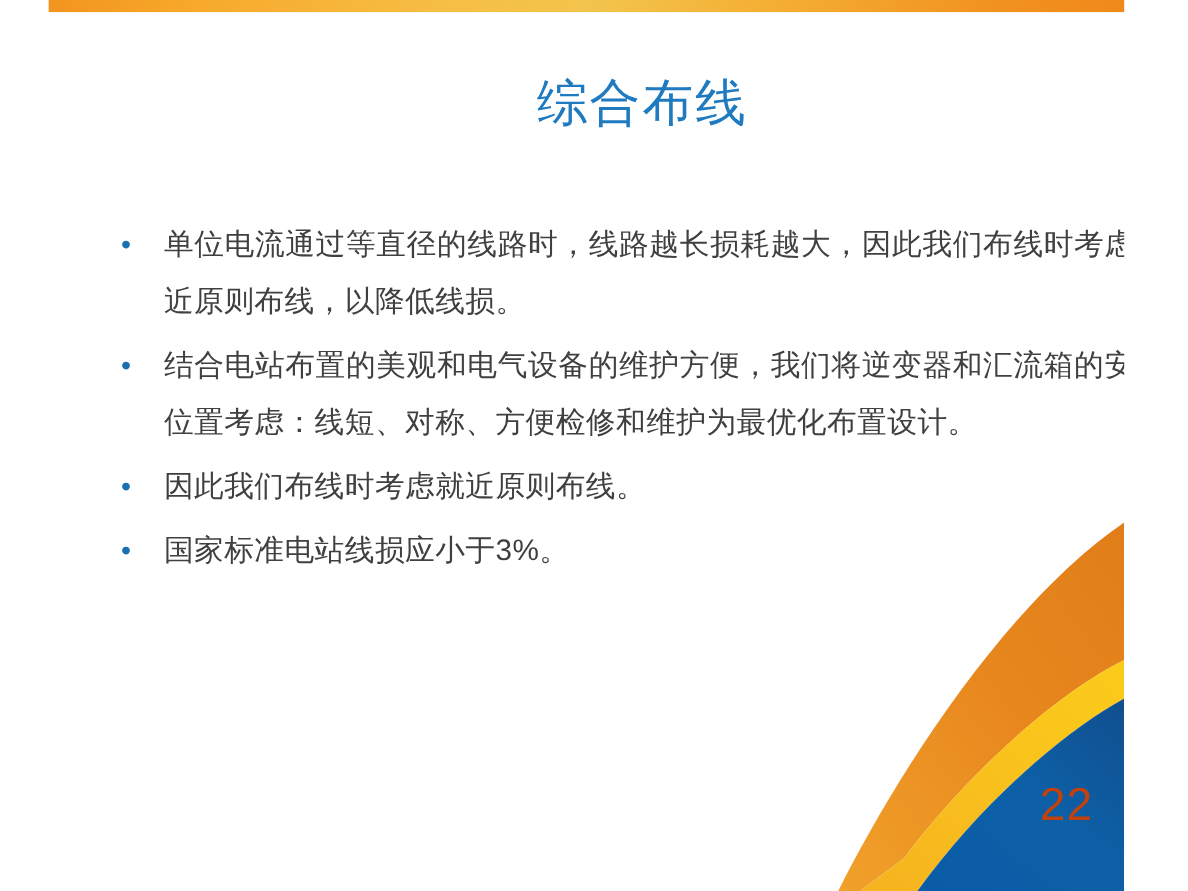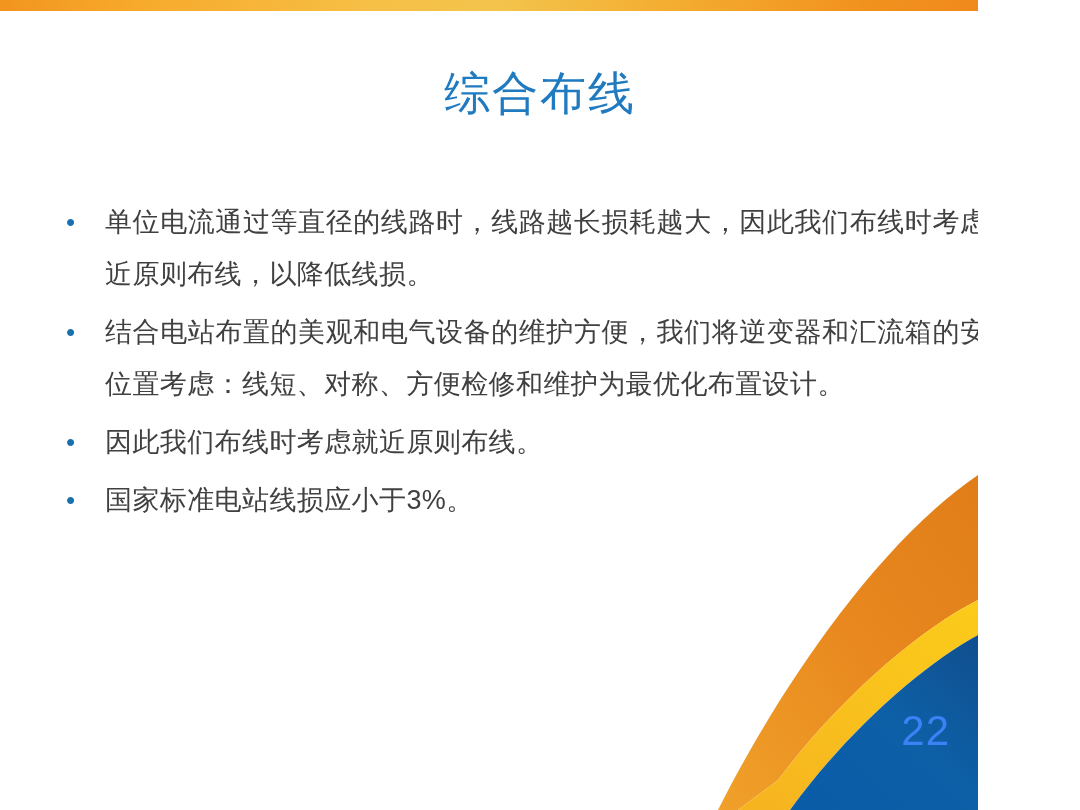--- a/index.html
+++ b/index.html
@@ -7,20 +7,21 @@
     padding: 0;
     background: #ffffff;
   }
   #slide {
     position: relative;
     width: 978px;
     height: 810px;
     background: #ffffff;
     overflow: hidden;
     font-family: "Liberation Sans", "DejaVu Sans", sans-serif;
+    margin-left: 44px;
   }
 
   
   #top-bar {
     position: absolute;
     left: 0;
     top: 0;
     width: 1080px;
     height: 11px;
     background: linear-gradient(90deg,
@@ -87,21 +88,21 @@
     right: 0;
     bottom: 0;
     width: 260px;
     height: 370px;
     pointer-events: none;
   }
   #page-number {
     position: absolute;
     right: 28px;
     bottom: 58px;
-    color: #3b82f6;
+    color: #c2410c;
     font-size: 42px;
     line-height: 42px;
     font-weight: 400;
     letter-spacing: 1px;
   }
 </style>
 </head>
 <body>
 
 <div id="slide">

